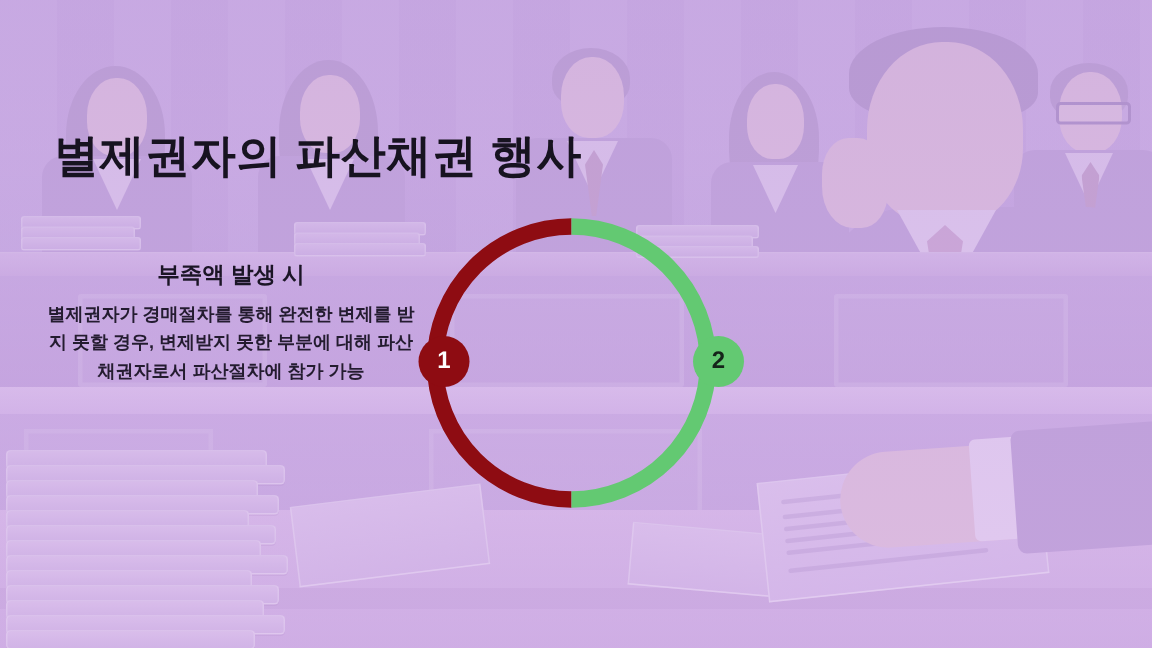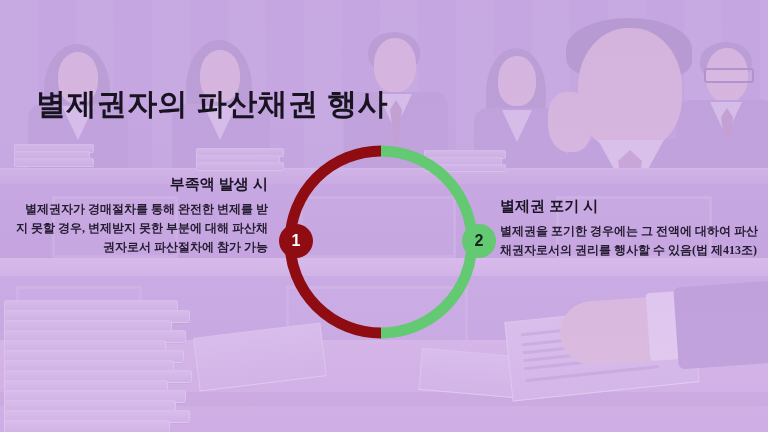--- a/index.html
+++ b/index.html
@@ -207,42 +207,41 @@
     background: #8e0c12; color: #ffffff;
   }
   .marker-2 {
     left: 462px; top: 224px;
     background: #63c972; color: #15241a;
   }
 
   .block { position: absolute; }
 
   .block-left {
-    left: 16px; top: 174px; width: 252px;
-    text-align: right;
+    left: 28px; top: 174px; width: 252px;
+    text-align: center;
   }
   .block-right {
     left: 500px; top: 196px; width: 258px;
     text-align: left;
   }
 
   .block-heading {
     font-size: 15px;
     font-weight: 700;
     color: #1b1526;
     margin: 0 0 6px 0;
     line-height: 1.3;
   }
   .block-body {
     font-size: 12px;
     font-weight: 600;
     color: #241c30;
     line-height: 1.62;
     margin: 0;
-    font-family: Liberation Serif, serif;
   }
   .block-body + .block-body { margin-top: 11px; }
 </style>
 </head>
 <body>
 
 <div id="slide">
 
   <div class="bg-layer">
     <div class="wall"></div>
@@ -367,19 +366,15 @@
 
     <div class="marker marker-1">1</div>
 
     <div class="marker marker-2">2</div>
 
     <div class="block block-left">
       <div class="block-heading">부족액 발생 시</div>
       <p class="block-body">별제권자가 경매절차를 통해 완전한 변제를 받지 못할 경우, 변제받지 못한 부분에 대해 파산채권자로서 파산절차에 참가 가능</p>
     </div>
 
-    <div class="block block-right">
-      <div class="block-heading">별제권 포기 시</div>
-      <p class="block-body">별제권을 포기한 경우에는 그 전액에 대하여 파산채권자로서의 권리를 행사할 수 있음(법 제413조)</p>
-    </div>
 
   </div>
 </div>
 
 </body></html>

